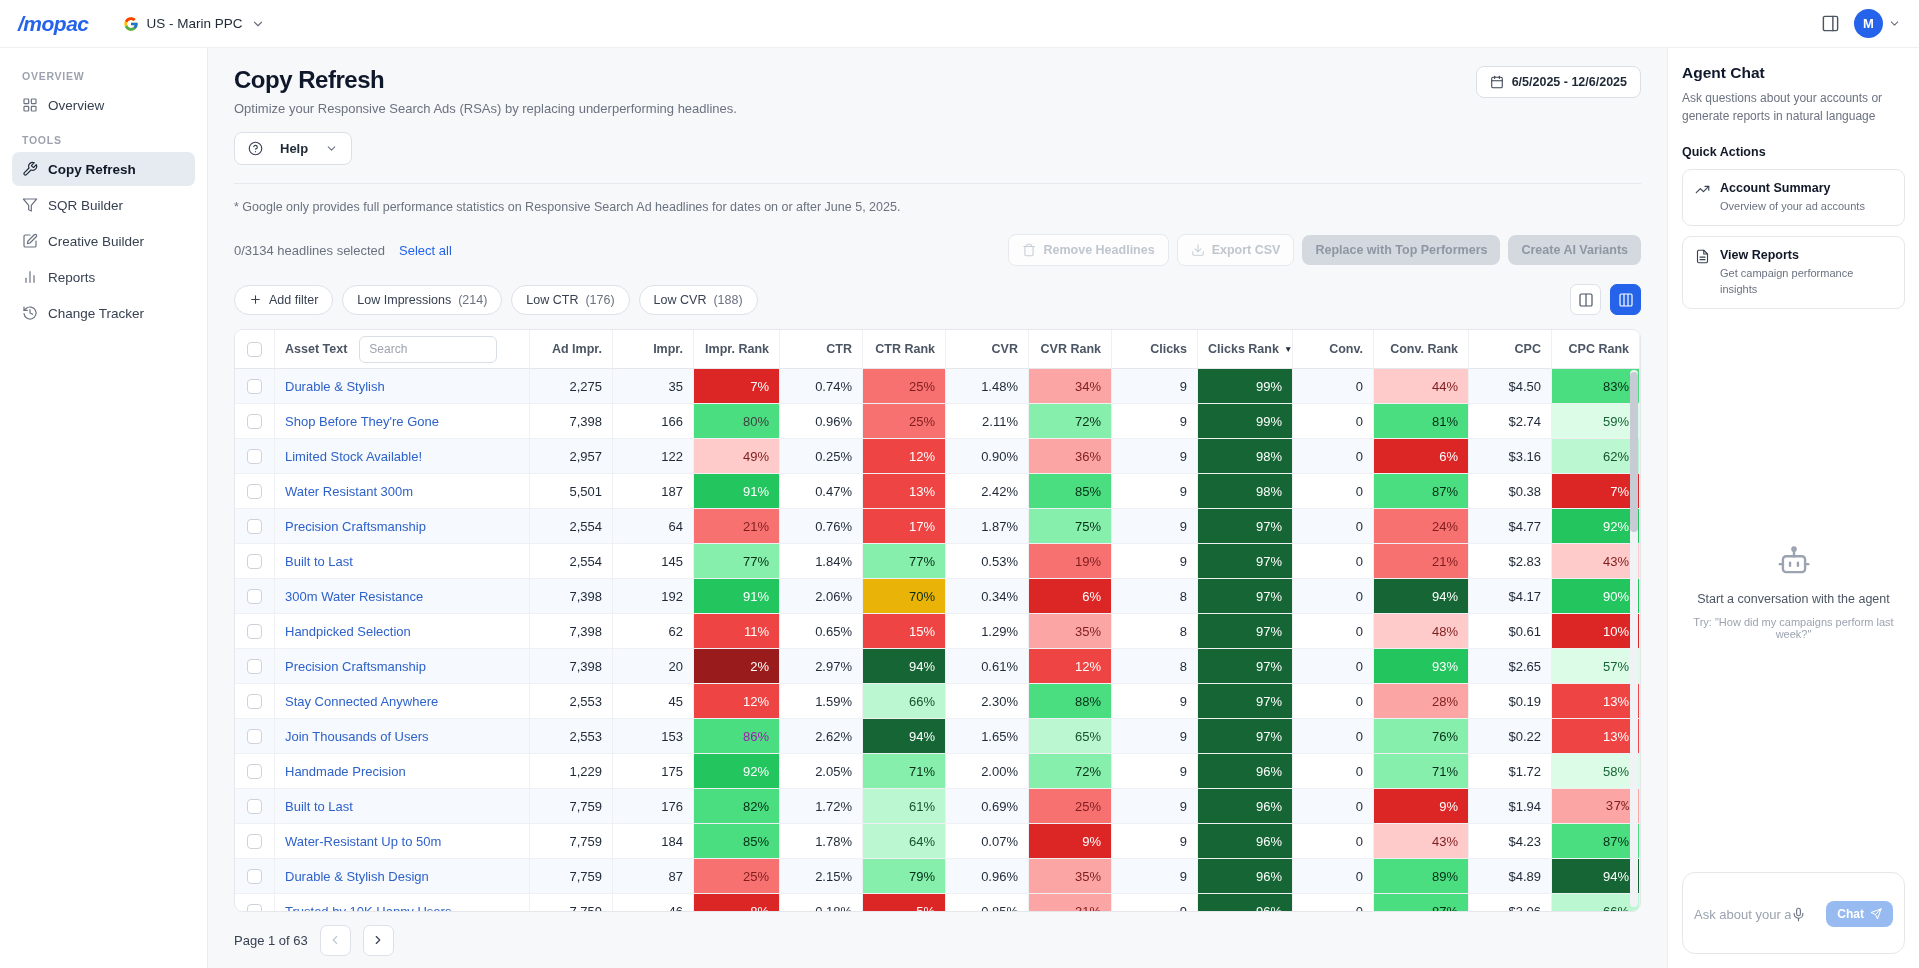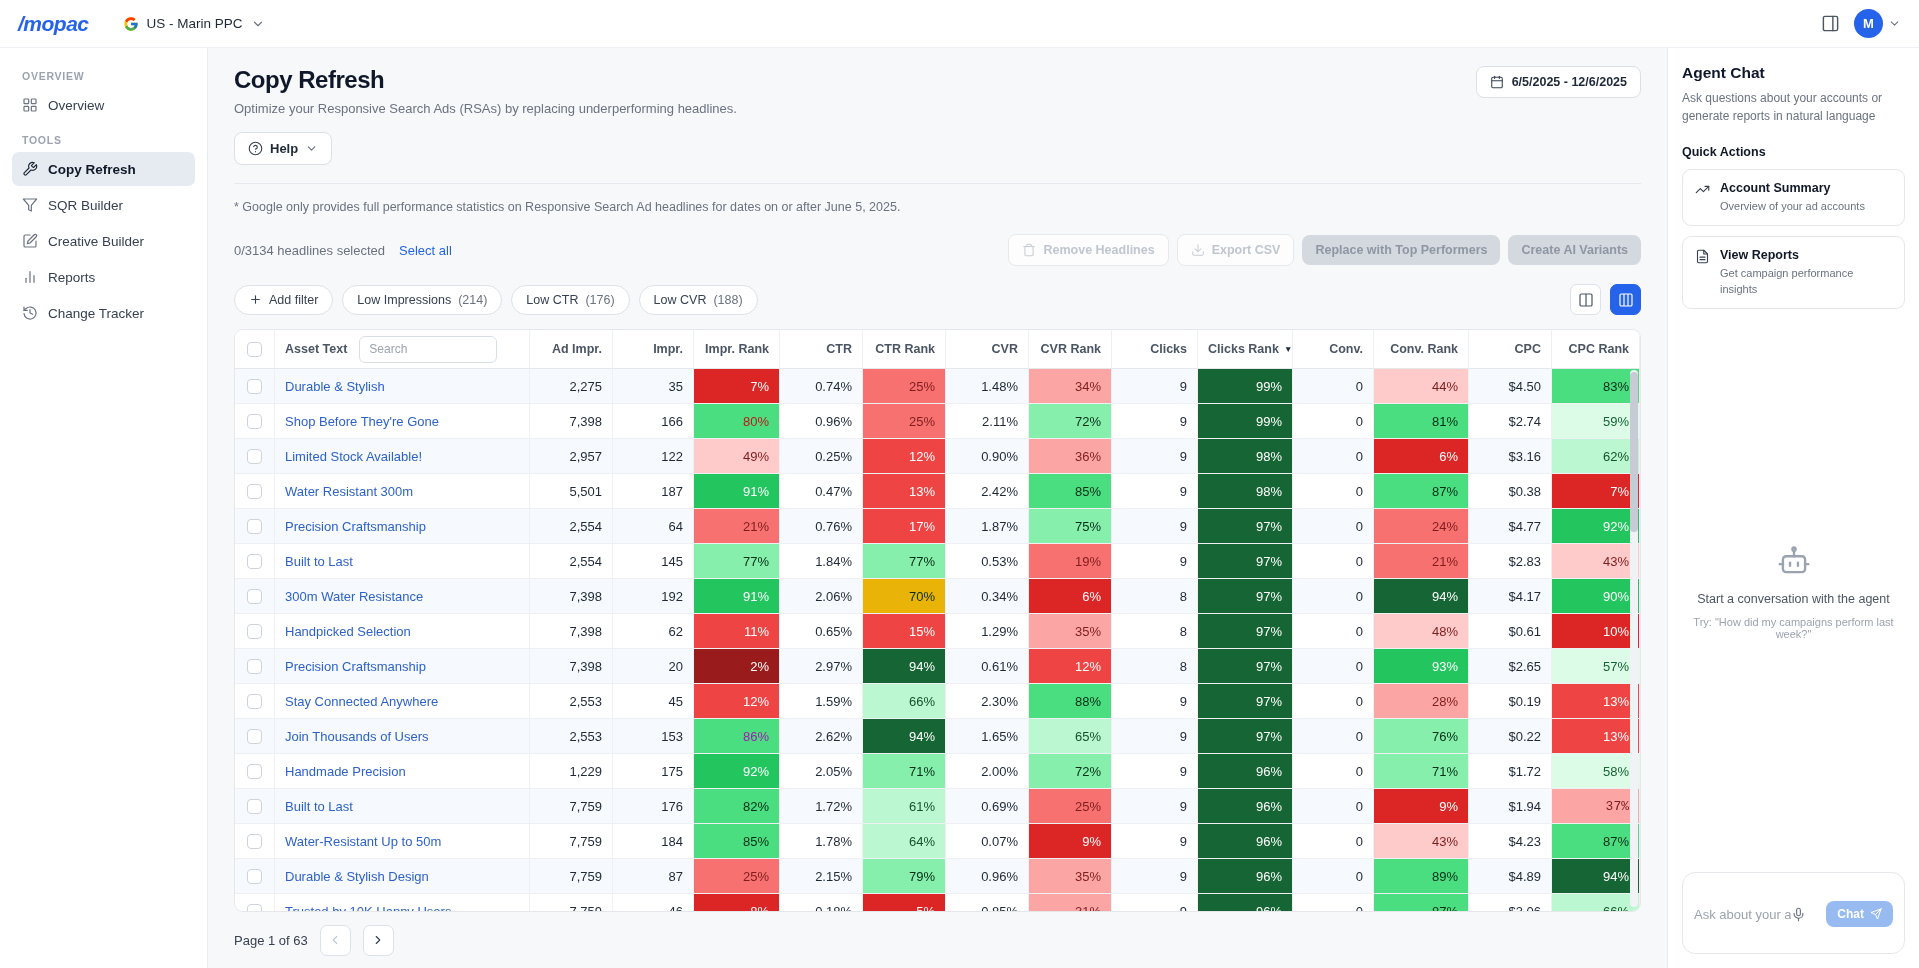--- a/index.html
+++ b/index.html
@@ -34,21 +34,21 @@
   .nav-item .ic{color:#6b7280;width:16px;height:16px}
   .nav-item.active{background:#e6ebf2;color:#111827;font-weight:600}
   .nav-item.active .ic{color:#1f2937}
 
   
   .page-head{display:flex;justify-content:space-between;align-items:flex-start}
   h1{font-size:24px;font-weight:700;letter-spacing:-.02em;color:#0f172a}
   .subtitle{color:#6b7280;font-size:13px;margin-top:7px}
   .date-btn{display:flex;align-items:center;gap:8px;background:#fff;border:1px solid #dbe0e7;border-radius:8px;padding:8px 13px;font-size:12.5px;font-weight:600;color:#1f2937}
   .date-btn .ic{width:14px;height:14px;color:#374151}
-  .help-btn{display:inline-flex;align-items:center;gap:7px;background:#fff;border:1px solid #dbe0e7;border-radius:8px;padding:8px 13px;font-size:13px;font-weight:600;color:#1f2937;margin-top:16px}
+  .help-btn{display:inline-flex;align-items:center;gap:17px;background:#fff;border:1px solid #dbe0e7;border-radius:8px;padding:8px 13px;font-size:13px;font-weight:600;color:#1f2937;margin-top:16px}
   .help-btn .ic{width:15px;height:15px;color:#374151}
   .help-btn .chev{width:13px;height:13px;color:#6b7280}
   .head-divider{border-bottom:1px solid #e7e9ee;margin-top:18px}
   .notice{color:#6b7280;font-size:12.5px;margin-top:16px}
 
   
   .selection-row{display:flex;align-items:center;margin-top:20px}
   .sel-count{color:#6b7280;font-size:13px}
   .select-all{color:#2563eb;font-size:13px;margin-left:14px;font-weight:500}
   .spacer{flex:1}
@@ -353,21 +353,21 @@
                   <td class="ta-r">0</td>
                   <td class="ta-r" style="background: rgb(254, 202, 202); color: rgb(127, 29, 29);">44%</td>
                   <td class="ta-r">$4.50</td>
                   <td class="ta-r" style="background: rgb(74, 222, 128); color: rgb(5, 46, 22);">83%</td>
                 </tr>
                 <tr>
                   <td class="cb-cell"><input type="checkbox" style=""></td>
                   <td class="asset-cell"><a>Shop Before They're Gone</a></td>
                   <td class="ta-r">7,398</td>
                   <td class="ta-r">166</td>
-                  <td class="ta-r" style="background: rgb(74, 222, 128); color: #b91c1c; margin-left: 32px;">80%</td>
+                  <td class="ta-r" style="background: rgb(74, 222, 128); color: #404040; margin-left: 32px;">80%</td>
                   <td class="ta-r">0.96%</td>
                   <td class="ta-r" style="background: rgb(248, 113, 113); color: rgb(127, 29, 29);">25%</td>
                   <td class="ta-r">2.11%</td>
                   <td class="ta-r" style="background: rgb(134, 239, 172); color: rgb(5, 46, 22);">72%</td>
                   <td class="ta-r">9</td>
                   <td class="ta-r" style="background: rgb(22, 101, 52); color: rgb(255, 255, 255);">99%</td>
                   <td class="ta-r">0</td>
                   <td class="ta-r" style="background: rgb(74, 222, 128); color: rgb(5, 46, 22);">81%</td>
                   <td class="ta-r">$2.74</td>
                   <td class="ta-r" style="background: rgb(220, 252, 231); color: rgb(22, 101, 52);">59%</td>

